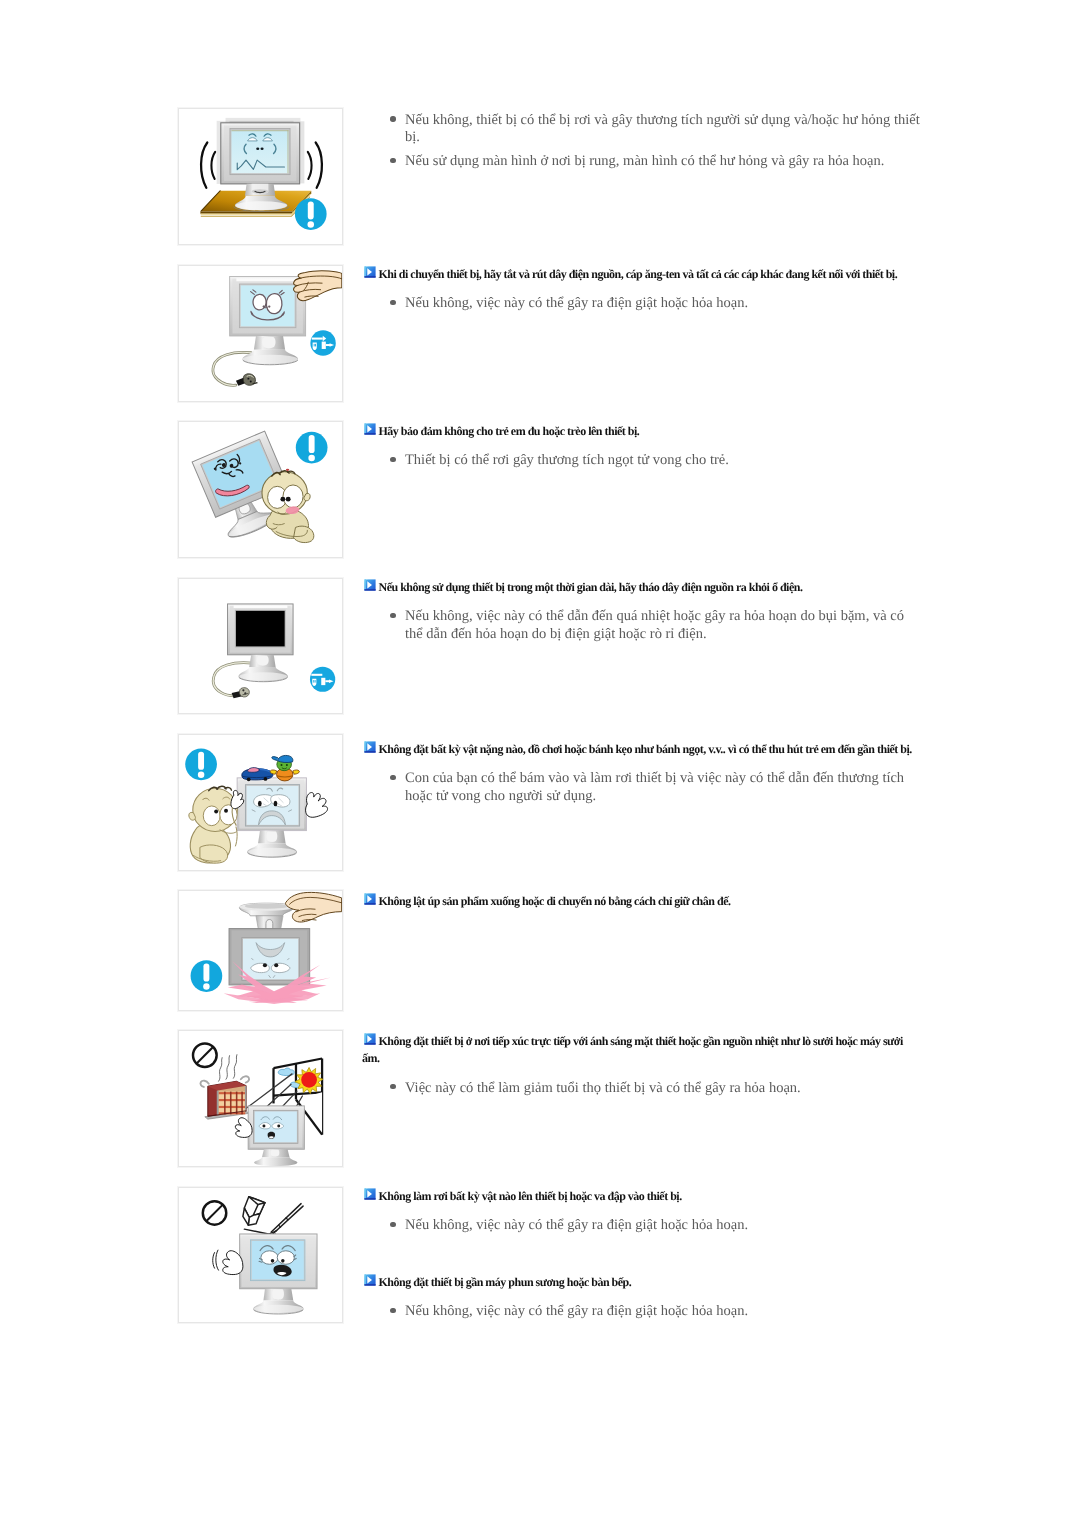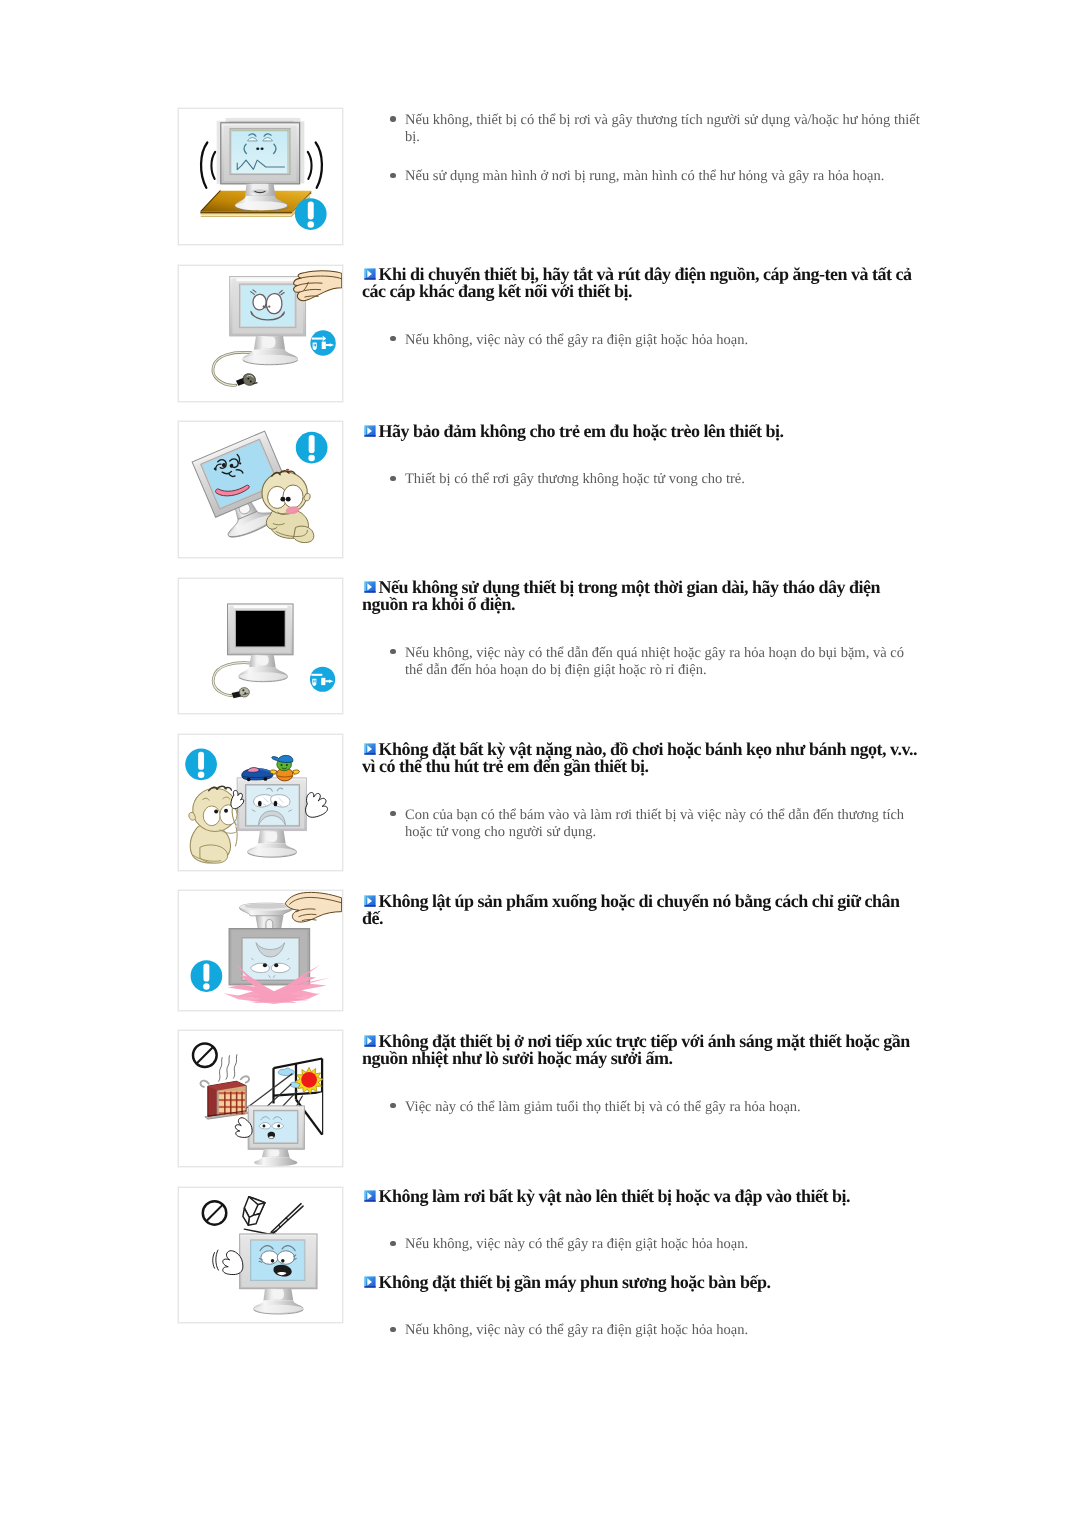--- a/index.html
+++ b/index.html
@@ -10,32 +10,32 @@
        text-rendering:geometricPrecision;}
   .page{position:relative;width:1064px;height:1527px;background:#fff;}
 
   .figure{position:absolute;left:178px;border:1px solid #e6e6e6;background:#fff;
           box-shadow:0 0 0 1px #f5f5f5;
           box-sizing:border-box;overflow:hidden;}
   .figure svg{display:block;width:100%;height:100%;}
 
   .block{position:absolute;left:362px;width:560px;will-change:transform;transform:translateZ(0);}
 
-  .heading{position:relative;font-weight:bold;font-size:18px;color:#141414;
+  .heading{position:relative;font-weight:bold;font-size:12px;color:#141414;
            letter-spacing:-0.5px;line-height:17.3px;}
   .heading .bicon{display:inline-block;width:11px;height:11px;position:relative;
                   top:-1.4px;margin-right:5.5px;letter-spacing:0;text-indent:0;
                   overflow:visible;vertical-align:baseline;}
   .heading .bicon svg{position:absolute;left:2px;top:0;display:block;}
 
   .bullets{position:relative;}
   .bullet{position:relative;color:#5b5b5b;font-size:14.5px;line-height:17.2px;
-          padding-left:43px;margin-top:22px;}
+          padding-left:43px;margin-top:7px;}
   .bullets .bullet:first-child{margin-top:0;}
-  .block.has-heading .bullets{margin-top:31px;}
+  .block.has-heading .bullets{margin-top:12px;}
   .bullet::before{content:"";position:absolute;left:28.3px;top:4.3px;width:5.4px;height:5.4px;
           border-radius:50%;background:#616161;}
 </style>
 </head>
 <body>
 
 <div class="page" id="page">
     <div class="figure" style="top:108px;height:137px;width:165px">
 <svg viewBox="0 0 165 137" preserveAspectRatio="xMidYMid meet">
 
@@ -391,21 +391,21 @@
                 <stop offset="0" stop-color="#7fd2f3"></stop>
                 <stop offset="1" stop-color="#5cc0ef"></stop>
               </linearGradient>
             </defs>
             <rect x="0.4" y="0.4" width="11.2" height="11.2" fill="url(#bgg)"></rect>
             <rect x="0.4" y="0.4" width="1.5" height="10.4" fill="url(#bgl)"></rect>
             <rect x="0.4" y="10.2" width="11.2" height="1.4" fill="#1833a8"></rect>
             <path d="M3.3 2.35 L8.0 5.95 L3.3 9.45 Z" fill="#fdfeff"></path>
           </svg></span><span>Hãy bảo đảm không cho trẻ em đu hoặc trèo lên thiết bị.</span></div>
       <div class="bullets">
-        <div class="bullet">Thiết bị có thể rơi gây thương không hoặc tử vong cho trẻ.</div>
+        <div class="bullet">Thiết bị có thể rơi gây thương tích ngọt tử vong cho trẻ.</div>
       </div>
     </div>
     <div class="figure" style="top:578px;height:136px;width:165px">
 <svg viewBox="0 0 165 137" preserveAspectRatio="xMidYMid meet">
 
 <defs>
  <linearGradient id="bezel" x1="0" y1="0" x2="0" y2="1">
    <stop offset="0" stop-color="#f4f4f4"></stop>
             <stop offset="0.1" stop-color="#e6e6e6"></stop>
    <stop offset="0.5" stop-color="#d4d4d4"></stop>

